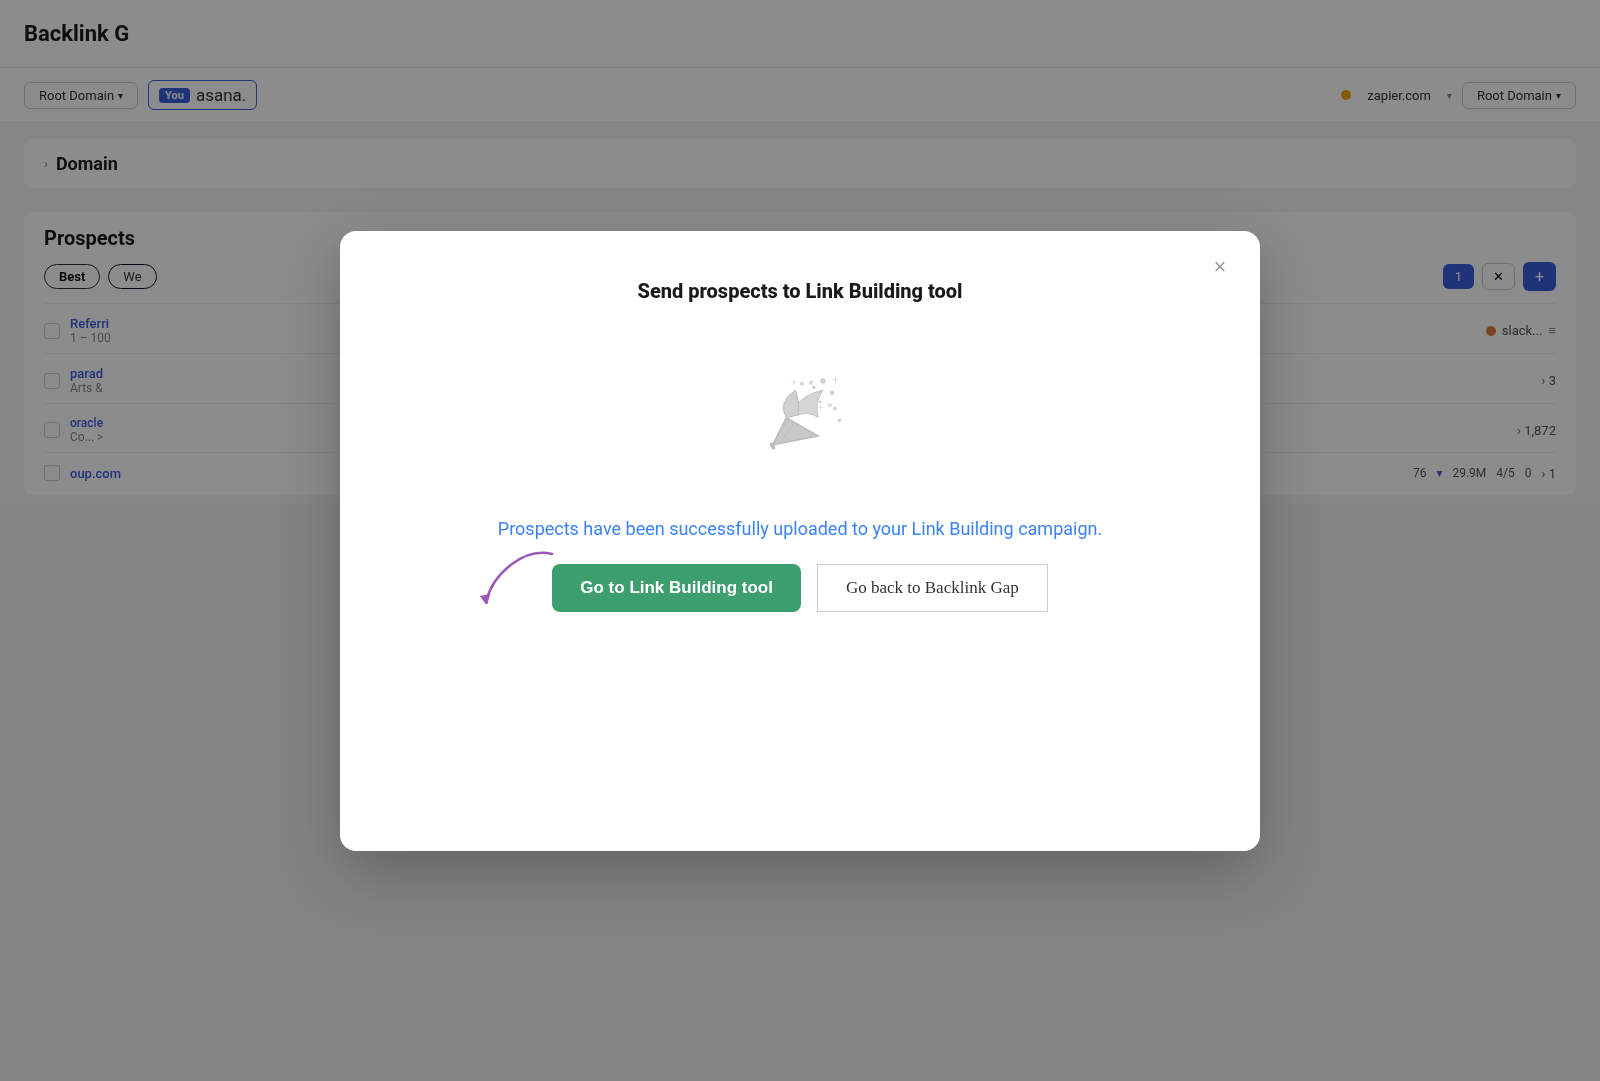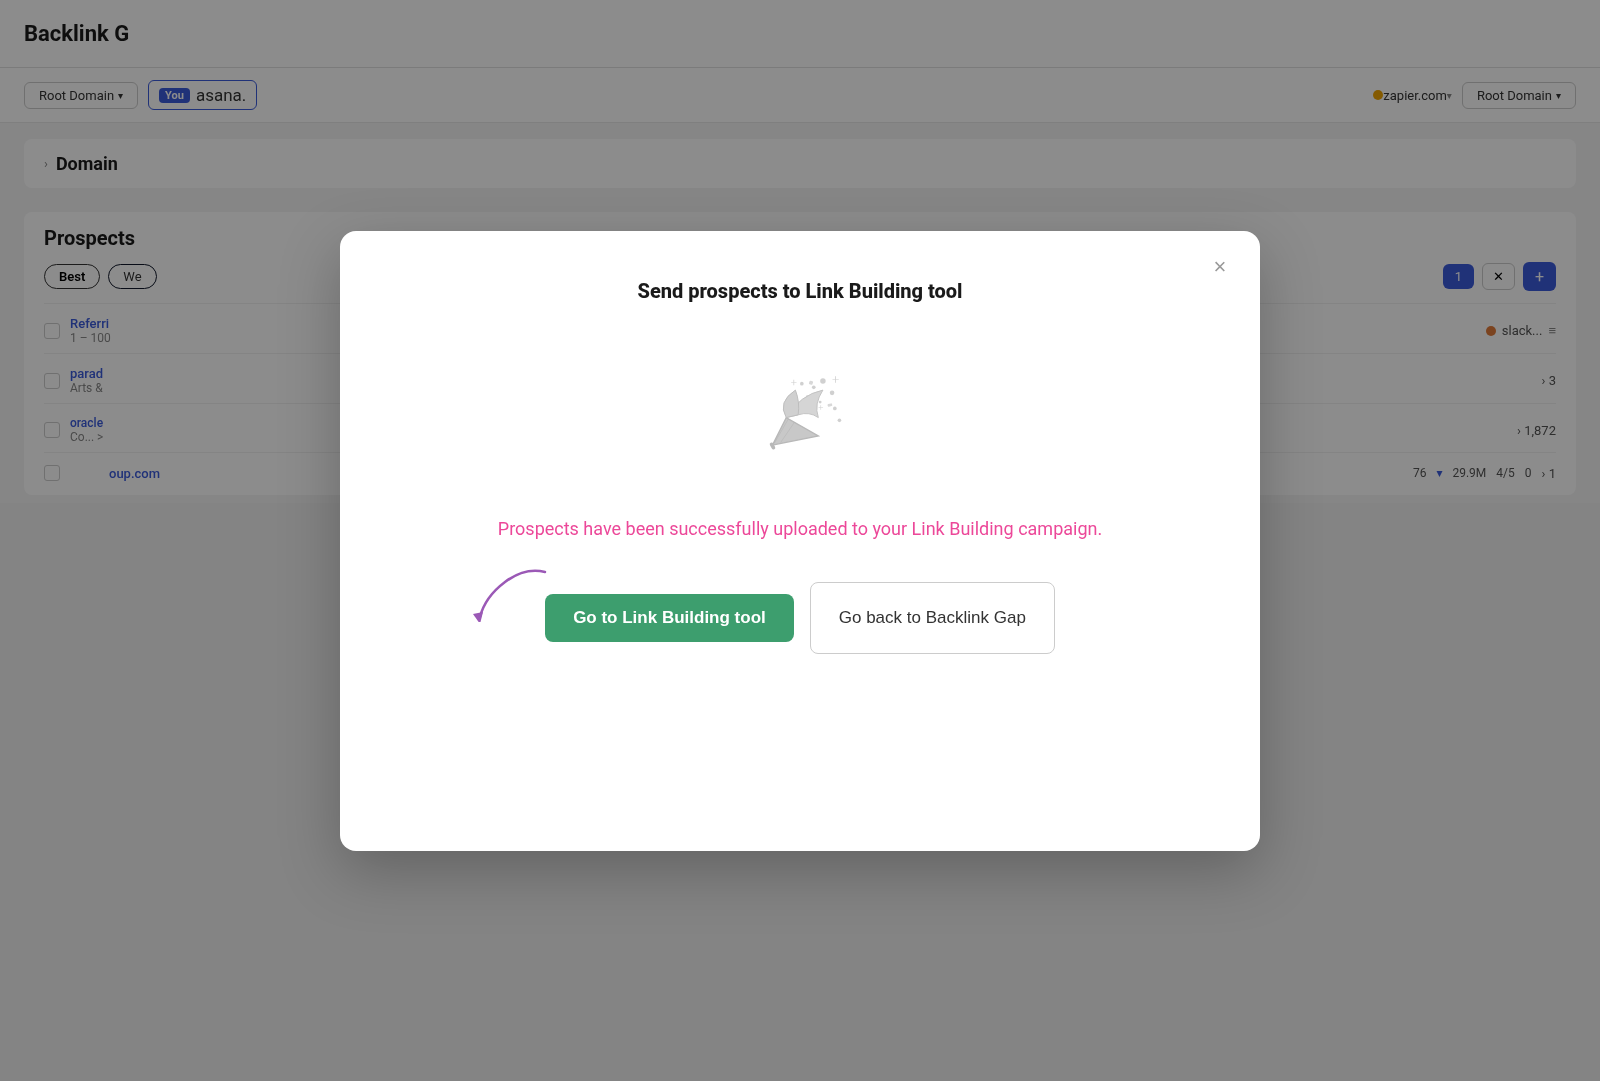--- a/index.html
+++ b/index.html
@@ -93,23 +93,23 @@
       justify-content: center;
     }
 
     .party-popper-svg {
       width: 110px;
       height: 110px;
     }
 
     .modal-message {
       font-size: 18px;
-      color: #ec4899;
+      color: #3b82f6;
       text-align: center;
-      margin-bottom: 40px;
+      margin-bottom: 22px;
       line-height: 1.5;
       max-width: 640px;
     }
 
     .modal-buttons {
       display: flex;
       align-items: center;
       gap: 16px;
       position: relative;
     }
@@ -132,26 +132,27 @@
       font-size: 17px;
       font-weight: 600;
       cursor: pointer;
       white-space: nowrap;
     }
 
     .btn-secondary {
       background: #fff;
       color: #333;
       border: 1.5px solid #ccc;
-      border-radius: 8px;
-      padding: 25px 28px;
+      border-radius: 0;
+      padding: 13px 28px;
       font-size: 17px;
       font-weight: 500;
       cursor: pointer;
       white-space: nowrap;
+      font-family: Liberation Serif, serif;
     }
 
     
     .full-bg {
       position: absolute;
       inset: 0;
       z-index: 0;
       overflow: hidden;
     }
 
@@ -176,21 +177,21 @@
   <div style="background:#fff; padding: 12px 24px; display:flex; align-items:center; gap:10px; border-bottom:1px solid #e8e8e8;">
     <div class="bg-dropdown">
       <span>Root Domain</span>
       <span style="font-size:10px;">▾</span>
     </div>
     <div style="display:flex;align-items:center;gap:6px;border:1.5px solid #3b5bdb;border-radius:6px;padding:4px 10px;background:#fff;">
       <span style="background:#3b5bdb;color:#fff;font-size:11px;font-weight:700;padding:1px 6px;border-radius:4px;">You</span>
       <span style="font-size:17px;color:#333;">asana.</span>
     </div>
     <div style="flex:1;"></div>
-    <div style="display:flex;align-items:center;gap:0;">
+    <div style="display:flex;align-items:center;gap:16px;">
       <div style="width:10px;height:10px;background:#f0a500;border-radius:50%;"></div>
       <span style="font-size:13px;color:#333;">zapier.com</span>
       <span style="font-size:10px;color:#888;">▾</span>
     </div>
     <div class="bg-dropdown">
       <span>Root Domain</span>
       <span style="font-size:10px;">▾</span>
     </div>
   </div>
 
@@ -242,21 +243,21 @@
         <div>
           <div style="color:#3b5bdb;font-size:12px;font-weight:500;">oracle</div>
           <div style="font-size:12px;color:#888;">Co... &gt;</div>
         </div>
         <div style="flex:1;"></div>
         <div style="font-size:13px;color:#555;">› <span>1,872</span></div>
       </div>
 
       <div style="border-top:1px solid #f0f0f0;padding-top:12px;margin-top:8px;display:flex;align-items:center;gap:10px;">
         <div style="width:16px;height:16px;border:1px solid #ccc;border-radius:3px;flex-shrink:0;"></div>
-        <div style="color:#3b5bdb;font-size:13px;font-weight:500;margin-left:39px;">oup.com</div>
+        <div style="color:#3b5bdb;font-size:13px;font-weight:500;">oup.com</div>
         <div style="flex:1;"></div>
         <span style="font-size:12px;color:#555;">76</span>
         <span style="font-size:12px;color:#3b5bdb;">▾</span>
         <span style="font-size:12px;color:#555;">29.9M</span>
         <span style="font-size:12px;color:#555;">4/5</span>
         <span style="font-size:12px;color:#555;">0</span>
         <div style="font-size:13px;color:#555;">› <span>1</span></div>
       </div>
     </div>
   </div>

